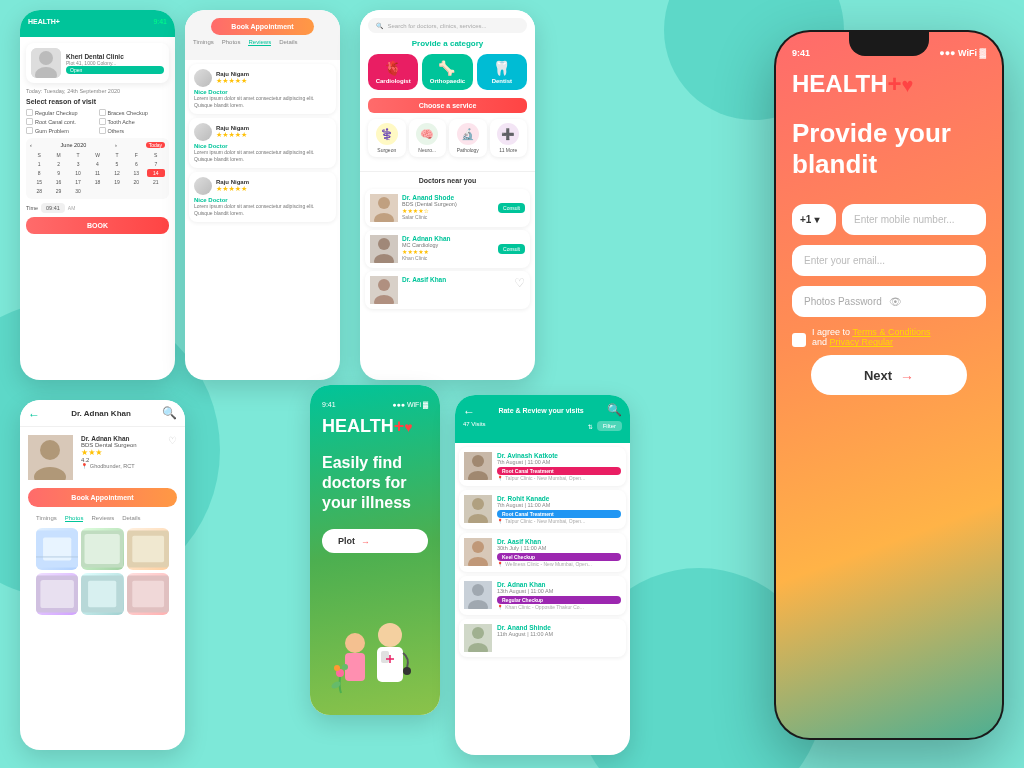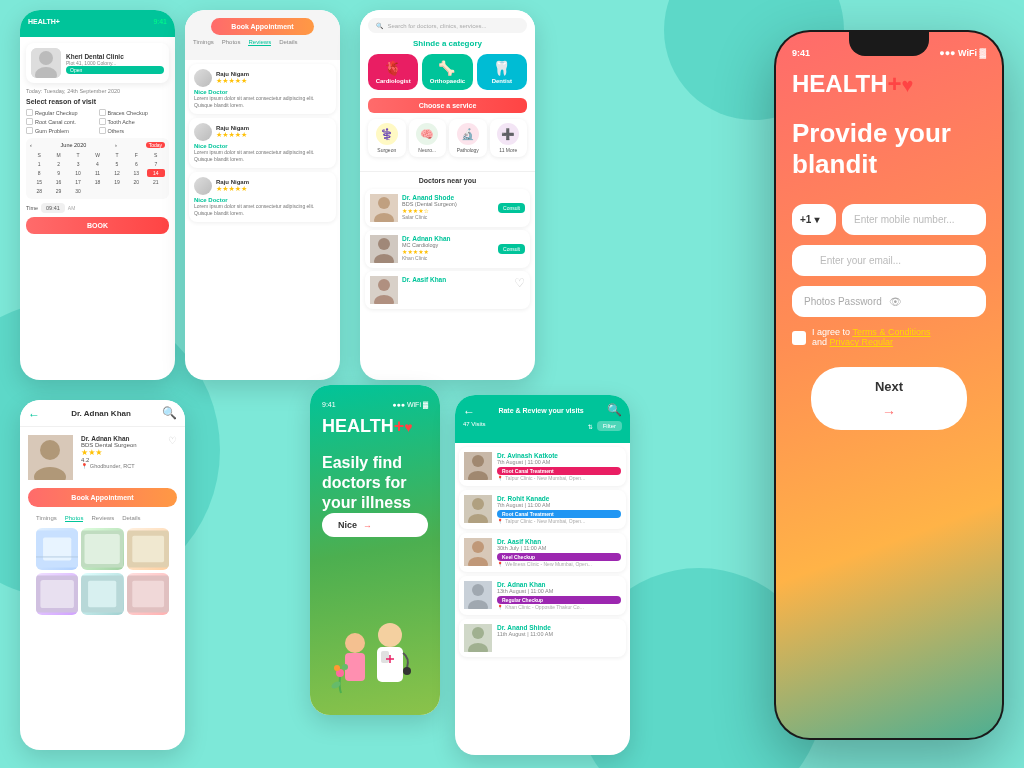--- a/index.html
+++ b/index.html
@@ -132,42 +132,42 @@
       background: white;
       border-radius: 12px;
       padding: 10px 12px;
       color: #aaa;
       font-size: 10px;
       flex: 1;
     }
     .email-field, .password-field {
       background: white;
       border-radius: 12px;
-      padding: 10px 28px;
+      padding: 10px 12px;
       color: #aaa;
       font-size: 10px;
       width: 100%;
       margin-bottom: 10px;
       position: relative;
     }
     .password-row {
       display: flex;
       align-items: center;
       background: white;
       border-radius: 12px;
       padding: 10px 12px;
       margin-bottom: 10px;
     }
     .password-row span { color: #aaa; font-size: 10px; flex: 1; }
     .eye-icon { color: #aaa; font-size: 12px; }
     .terms-row {
       display: flex;
-      align-items: center;
+      align-items: flex-end;
       gap: 6px;
-      margin-bottom: 20px;
+      margin-bottom: 8px;
       font-size: 9px;
       color: white;
     }
     .terms-checkbox {
       width: 14px;
       height: 14px;
       background: white;
       border-radius: 3px;
       flex-shrink: 0;
       margin-top: 1px;
@@ -180,21 +180,20 @@
       text-align: center;
       color: #333;
       font-weight: 700;
       font-size: 13px;
       width: 80%;
       margin: 0 auto;
       display: flex;
       align-items: center;
       justify-content: center;
       gap: 8px;
-      flex-direction: column;
     }
     .next-arrow { color: #ff6b6b; font-size: 14px; }
 
     
     .phone-small {
       position: absolute;
       background: white;
       border-radius: 20px;
       overflow: hidden;
       box-shadow: 0 8px 24px rgba(0,0,0,0.15);
@@ -450,20 +449,21 @@
       font-weight: 900;
       color: white;
       margin-bottom: 16px;
     }
     .onboard-logo span { color: #ff4444; }
     .onboard-tagline {
       font-size: 16px;
       font-weight: 800;
       color: white;
       line-height: 1.25;
+      margin-bottom: 16px;
     }
     .start-btn {
       background: white;
       border-radius: 20px;
       padding: 7px 16px;
       font-size: 9px;
       font-weight: bold;
       color: #333;
       display: inline-flex;
       align-items: center;
@@ -766,21 +766,21 @@
     </div>
   </div>
 </div>
 
 <div class="phone-small phone-categories">
   <div class="cat-header">
     <div class="search-bar">
       <span>🔍</span>
       <span>Search for doctors, clinics, services...</span>
     </div>
-    <div class="choose-cat">Shinde a category</div>
+    <div class="choose-cat">Provide a category</div>
     <div class="cat-grid">
       <div class="cat-item" style="background:#e91e63;">
         <div class="cat-icon">🫀</div>
         <div>Cardiologist</div>
       </div>
       <div class="cat-item" style="background:#00c49a;">
         <div class="cat-icon">🦴</div>
         <div>Orthopaedic</div>
       </div>
       <div class="cat-item" style="background:#00bcd4;">
@@ -863,21 +863,21 @@
   <div class="onboard-inner">
     <div class="onboard-status">
       <span>9:41</span>
       <span>●●● WiFi ▓</span>
     </div>
     <div class="onboard-logo">
       HEALTH<span>+</span><span style="color:#ff4444;font-size:14px;">♥</span>
     </div>
     <div class="onboard-tagline">Easily find doctors for your illness</div>
     <div class="start-btn">
-      <span>Nice</span>
+      <span>Plot</span>
       <span class="start-arrow">→</span>
     </div>
     <div class="illustration">
 
       <svg width="100" height="90" viewBox="0 0 100 90">
 
         <circle cx="65" cy="22" r="12" fill="#f4d0a0"></circle>
         <rect x="52" y="34" width="26" height="35" rx="5" fill="white"></rect>
         <rect x="56" y="38" width="8" height="12" rx="2" fill="#e0e0e0"></rect>
         <line x1="65" y1="42" x2="65" y2="50" stroke="#e91e63" stroke-width="1.5"></line>

